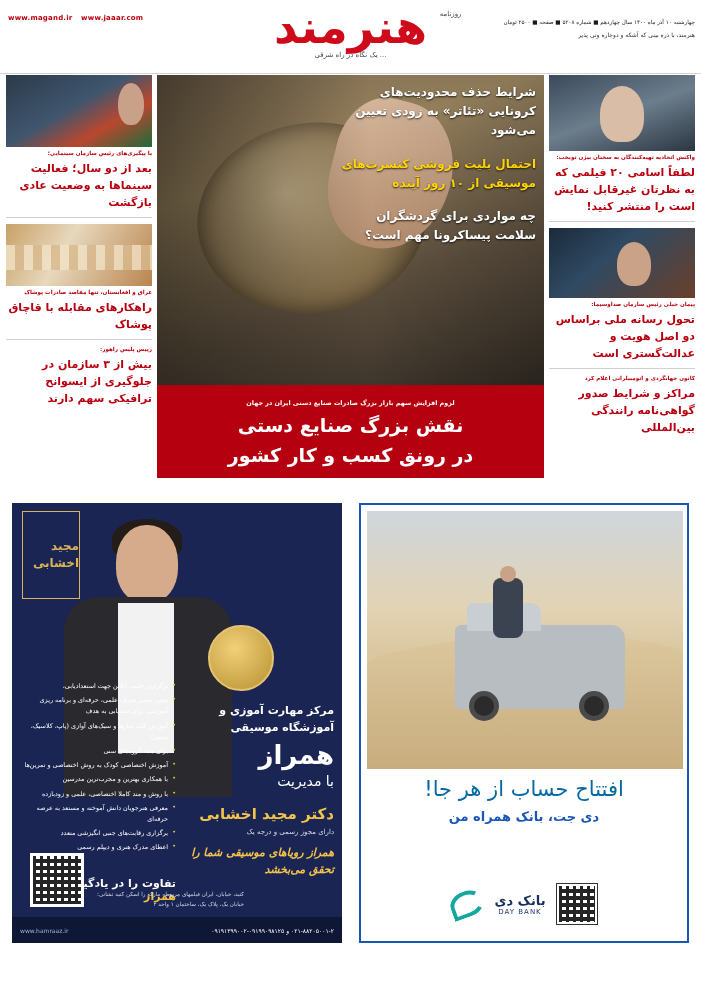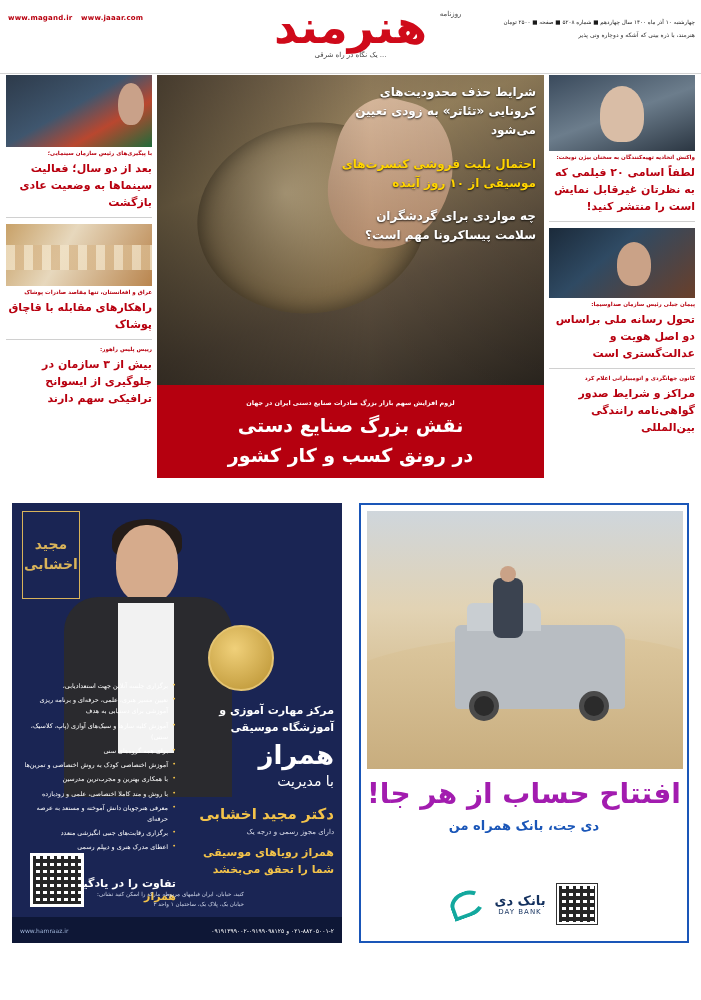--- a/index.html
+++ b/index.html
@@ -114,21 +114,21 @@
   .ad-left {
     position: absolute; left: 12px; top: 0; width: 330px; height: 440px;
     background: #1a2554; overflow: hidden;
   }
   .ad-gold-frame {
     position: absolute; left: 10px; top: 8px; width: 58px; height: 88px;
     border: 1.6px solid #d8b35a;
   }
   .ad-gold-frame .sig {
     position: absolute; inset: 0; display: flex; align-items: center; justify-content: center;
-    color: #d8b35a; font-size: 14px; direction: rtl; font-weight: bold; text-align: center; line-height: 1.4;
+    color: #d8b35a; font-size: 12px; direction: rtl; font-weight: bold; text-align: right; line-height: 1.4;
   }
   .ad-person {
     position: absolute; left: 42px; top: 22px; width: 186px; height: 268px;
   }
   .ad-person .head { position: absolute; left: 62px; top: 0; width: 62px; height: 78px; border-radius: 48% 48% 44% 44%; background: #d6ab8c; }
   .ad-person .hair { position: absolute; left: 58px; top: -6px; width: 70px; height: 40px; border-radius: 50% 50% 30% 30%; background: #241c18; }
   .ad-person .body { position: absolute; left: 10px; top: 72px; width: 168px; height: 200px; background: #2a2a2e; border-radius: 34px 34px 0 0; }
   .ad-person .shirt { position: absolute; left: 64px; top: 78px; width: 56px; height: 150px; background: #f2f2f2; }
   .ad-seal {
     position: absolute; left: 196px; top: 122px; width: 66px; height: 66px; border-radius: 50%;
@@ -136,21 +136,21 @@
     border: 2px solid #e4c473;
   }
   .ad-text {
     position: absolute; right: 8px; top: 200px; width: 150px; direction: rtl; text-align: right; color: #fff;
   }
   .ad-l1 { font-size: 11px; font-weight: bold; line-height: 1.5; }
   .ad-l2 { font-size: 26px; font-weight: bold; color: #fff; line-height: 1.2; margin: 4px 0 2px; }
   .ad-l3 { font-size: 14px; }
   .ad-l4 { font-size: 15px; font-weight: bold; color: #f3c34a; margin-top: 16px; }
   .ad-l5 { font-size: 7px; color: #d9dcea; margin-top: 4px; line-height: 1.5; }
-  .ad-l6 { font-size: 11px; font-weight: bold; color: #f3c34a; margin-top: 6px; line-height: 1.6; }
+  .ad-l6 { font-size: 11px; font-weight: bold; color: #f3c34a; margin-top: 6px; line-height: 1.6; font-style: italic; }
 
   .ad-bullets {
     position: absolute; right: 166px; top: 178px; width: 156px;
     direction: rtl; text-align: right; color: #fff; font-size: 6.4px; line-height: 1.75;
   }
   .ad-bullets li { list-style: none; margin-bottom: 3px; position: relative; padding-right: 8px; }
   .ad-bullets li::before { content: "•"; position: absolute; right: 0; top: -1px; color: #f3c34a; }
   .ad-cta {
     position: absolute; right: 166px; bottom: 40px; width: 156px; direction: rtl; text-align: right;
     color: #fff; font-size: 11px; font-weight: bold;
@@ -187,21 +187,21 @@
   .ar-dune { position: absolute; left: -10%; bottom: 0; width: 120%; height: 52%; background: linear-gradient(180deg,#dcc79e,#c8ad7e); border-radius: 60% 40% 0 0 / 40% 30% 0 0; }
   .ar-car { position: absolute; left: 28%; top: 44%; width: 170px; height: 84px; background: #b8bdc2; border-radius: 6px 14px 4px 4px; }
   .ar-car::before{content:"";position:absolute;left:12px;top:-22px;width:74px;height:28px;background:#c9ced2;border-radius:6px 10px 0 0;}
   .ar-wheel1,.ar-wheel2 { position:absolute; bottom:-12px; width:30px;height:30px;border-radius:50%;background:#2b2b2b;border:5px solid #4a4a4a;}
   .ar-wheel1{left:14px;} .ar-wheel2{right:16px;}
   .ar-man { position:absolute; left:40%; top:26%; width:30px; height:60px; background:#3b4350; border-radius:8px; }
   .ar-man::before{content:"";position:absolute;left:7px;top:-12px;width:16px;height:16px;border-radius:50%;background:#caa287;}
   .ar-text {
     position: absolute; left: 0; right: 0; top: 272px; text-align: center; direction: rtl;
   }
-  .ar-h1 { font-size: 28px; font-weight: bold; color: #a21caf; }
+  .ar-h1 { font-size: 21px; font-weight: normal; color: #0369a1; }
   .ar-h2 { font-size: 13px; font-weight: bold; color: #1a56b8; margin-top: 8px; }
   .ar-brand {
     position: absolute; left: 0; right: 0; bottom: 16px; display: flex; align-items: center;
     justify-content: center; gap: 10px; direction: rtl;
   }
   .ar-qr { width: 42px; height: 42px; background: #fff; border: 1px solid #333; padding: 2px; }
   .ar-logo-txt { direction: rtl; text-align: center; }
   .ar-logo-fa { font-size: 13px; font-weight: bold; color: #14315e; }
   .ar-logo-en { font-size: 7px; color: #14315e; letter-spacing: 1px; }
   .ar-swoosh { width: 34px; height: 26px; border: 4px solid #13a89e; border-radius: 50% 50% 50% 0; transform: rotate(-20deg); border-right-color: transparent; }

